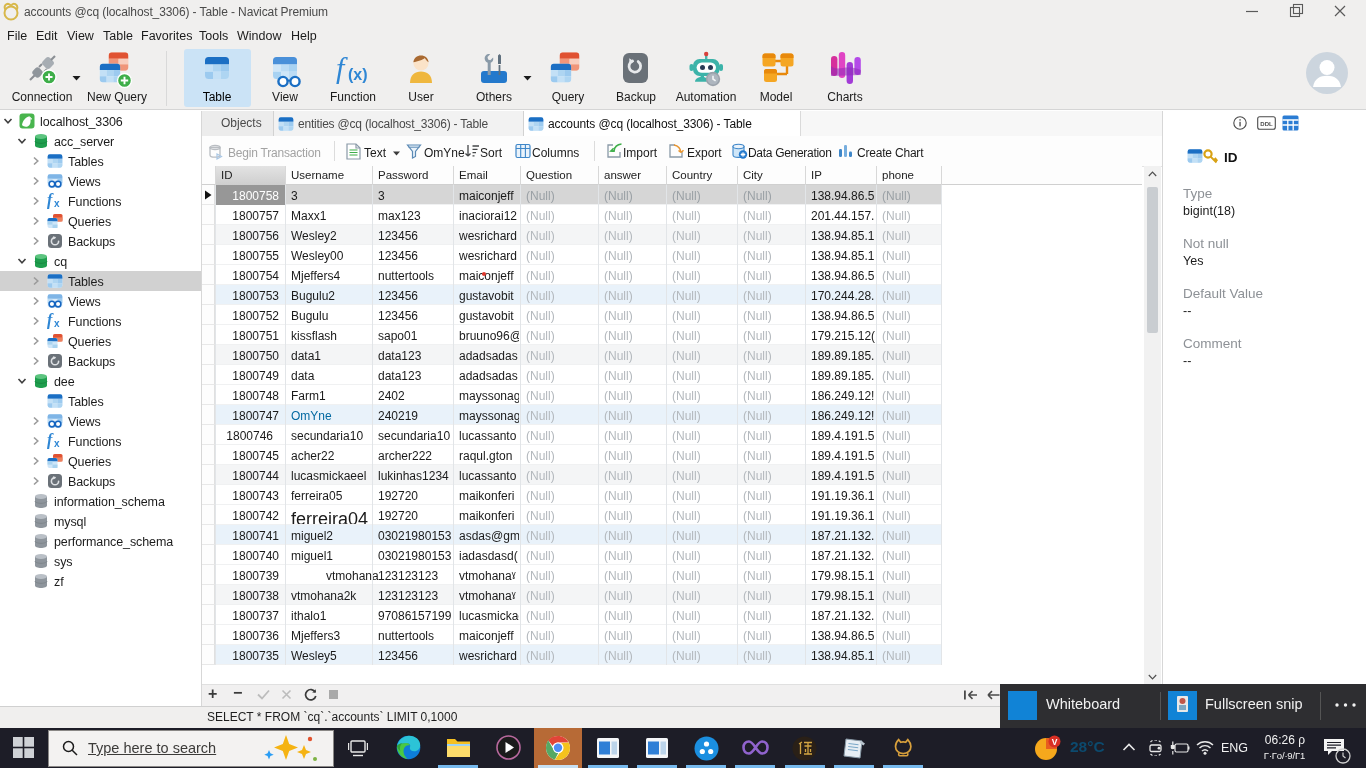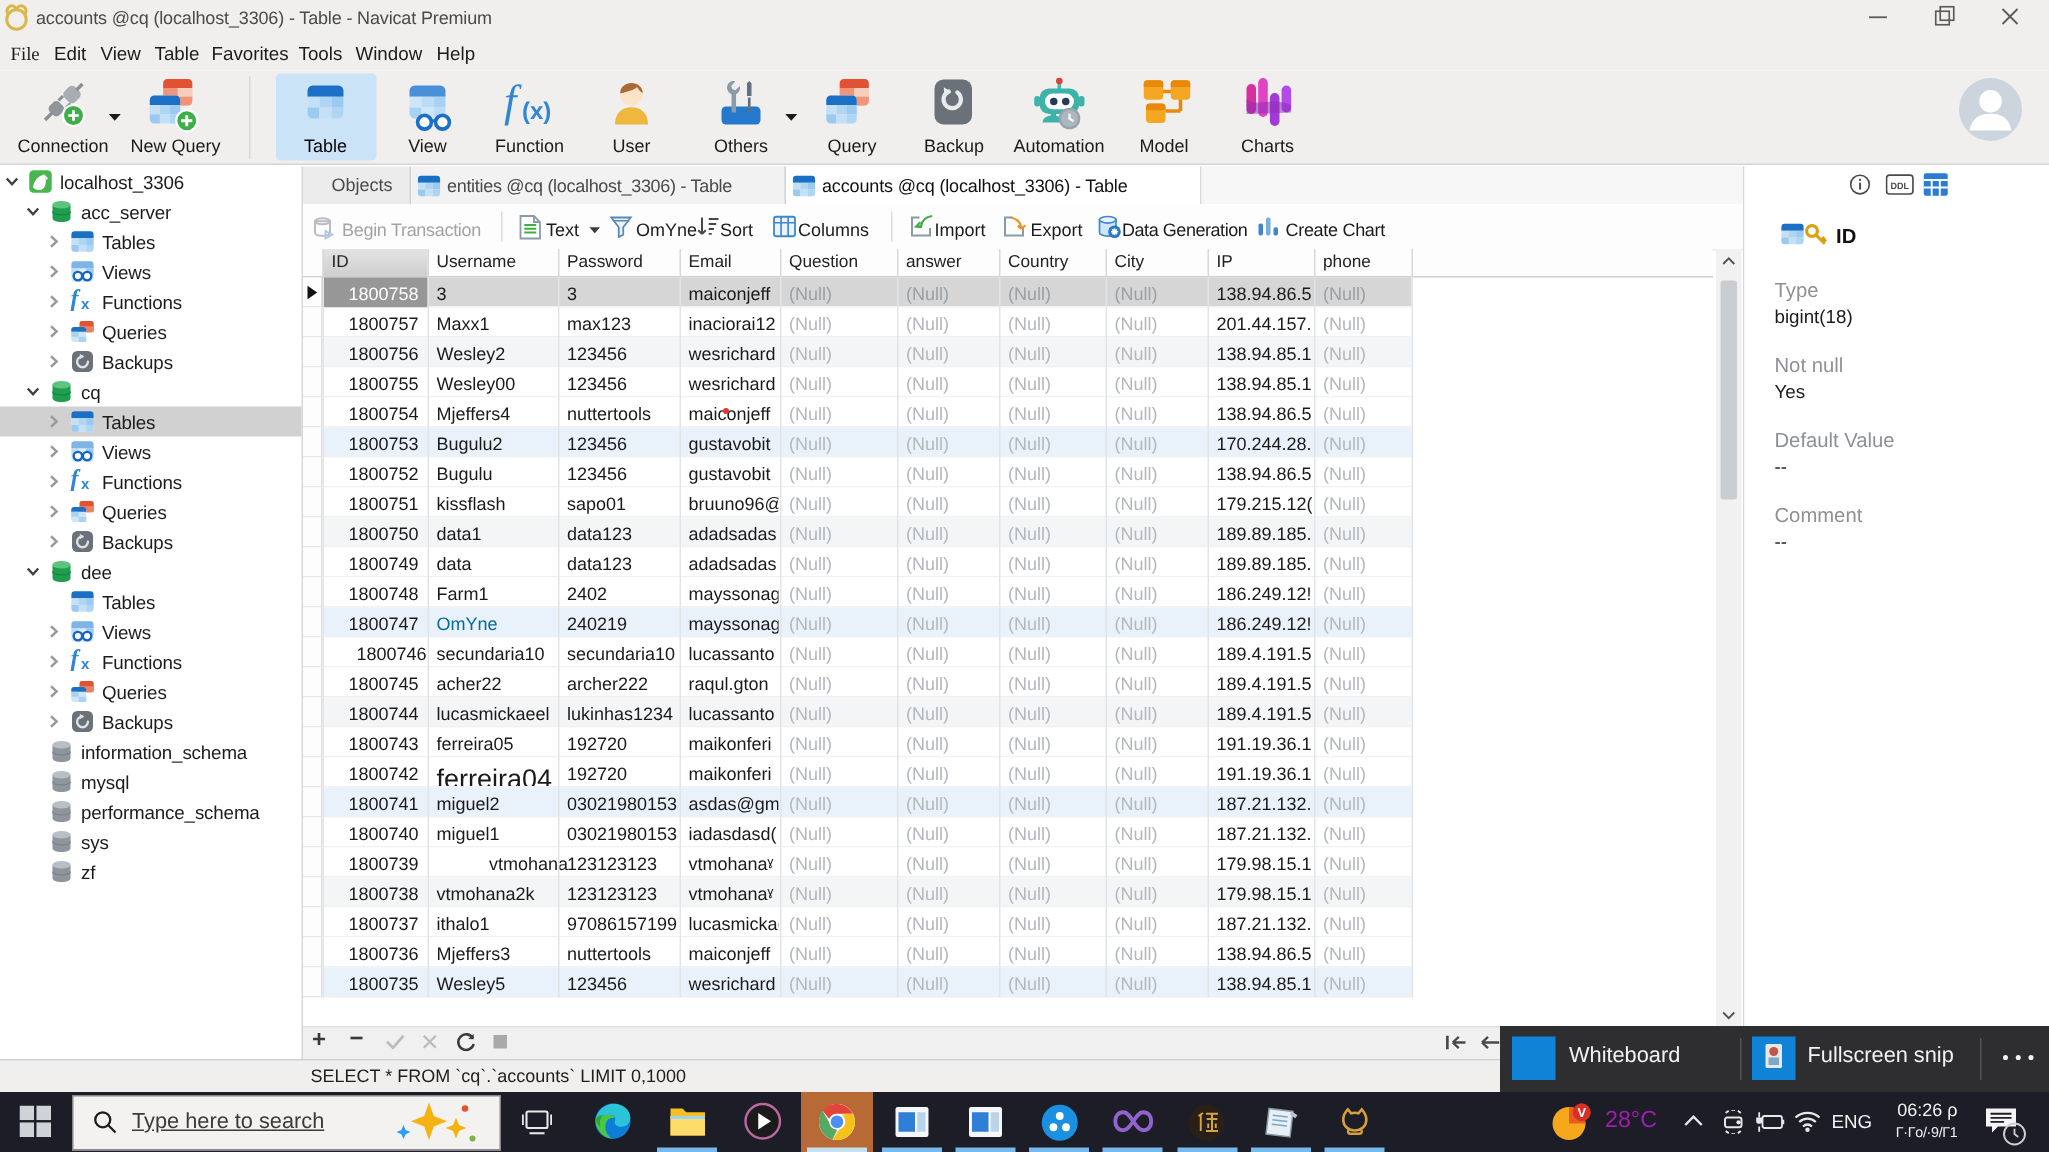--- a/index.html
+++ b/index.html
@@ -17,21 +17,21 @@
 </g>
 </svg>
 <div class="abs txt" style="left:24px;top:5px;width:700px;height:16px;font-size:12px;letter-spacing:-0.1px;color:#4a4a4a;">accounts @cq (localhost_3306) - Table - Navicat Premium</div>
 <svg class="abs" style="left:1238px;top:0" width="120" height="24" viewBox="0 0 120 24">
 <line x1="8" y1="11.5" x2="20" y2="11.5" stroke="#5a5a5a" stroke-width="1.2"></line>
 <rect x="52.5" y="7.5" width="9" height="9" fill="none" stroke="#5a5a5a" stroke-width="1.1"></rect>
 <rect x="55.5" y="4.5" width="9" height="9" fill="none" stroke="#5a5a5a" stroke-width="1.1"></rect>
 <path d="M97 6 L107 16 M107 6 L97 16" stroke="#5a5a5a" stroke-width="1.2"></path>
 </svg>
 <div class="abs" style="left:0;top:24px;width:1366px;height:23px;background:#f0efee;"></div>
-<div class="abs txt" style="left:7px;top:29px;height:16px;font-size:12.5px;color:#1b1b1b;font-family:Liberation Serif, serif;">File</div>
+<div class="abs txt" style="left:7px;top:29px;height:16px;font-size:12.5px;color:#1b1b1b;">File</div>
 <div class="abs txt" style="left:36px;top:29px;height:16px;font-size:12.5px;color:#1b1b1b;">Edit</div>
 <div class="abs txt" style="left:67px;top:29px;height:16px;font-size:12.5px;color:#1b1b1b;">View</div>
 <div class="abs txt" style="left:103px;top:29px;height:16px;font-size:12.5px;color:#1b1b1b;">Table</div>
 <div class="abs txt" style="left:141px;top:29px;height:16px;font-size:12.5px;color:#1b1b1b;">Favorites</div>
 <div class="abs txt" style="left:199px;top:29px;height:16px;font-size:12.5px;color:#1b1b1b;">Tools</div>
 <div class="abs txt" style="left:237px;top:29px;height:16px;font-size:12.5px;color:#1b1b1b;">Window</div>
 <div class="abs txt" style="left:291px;top:29px;height:16px;font-size:12.5px;color:#1b1b1b;text-align:right;">Help</div>
 <div class="abs" style="left:0;top:47px;width:1366px;height:63px;background:#f0efee;border-bottom:1px solid #d5d5d5;"></div>
 <div class="abs" style="left:166px;top:51px;width:1px;height:55px;background:#d9d9d9;"></div>
 <div class="abs" style="left:184px;top:49px;width:67px;height:58px;background:#cbe3f6;border-radius:3px;"></div>
@@ -662,21 +662,21 @@
 <div class="abs txt" style="left:378px;top:409px;width:74px;height:15px;overflow:hidden;font-size:12px;color:#1a1a1a;">240219</div>
 <div class="abs txt" style="left:459px;top:409px;width:60px;height:15px;overflow:hidden;font-size:12px;color:#1a1a1a;">mayssonaɡ</div>
 <div class="abs txt" style="left:526px;top:409px;width:71px;height:15px;overflow:hidden;font-size:12px;color:#b3b8bd;">(Null)</div>
 <div class="abs txt" style="left:604px;top:409px;width:61px;height:15px;overflow:hidden;font-size:12px;color:#b3b8bd;">(Null)</div>
 <div class="abs txt" style="left:672px;top:409px;width:64px;height:15px;overflow:hidden;font-size:12px;color:#b3b8bd;">(Null)</div>
 <div class="abs txt" style="left:743px;top:409px;width:61px;height:15px;overflow:hidden;font-size:12px;color:#b3b8bd;">(Null)</div>
 <div class="abs txt" style="left:811px;top:409px;width:64px;height:15px;overflow:hidden;font-size:12px;color:#1a1a1a;">186.249.12ǃ</div>
 <div class="abs txt" style="left:882px;top:409px;width:58px;height:15px;overflow:hidden;font-size:12px;color:#b3b8bd;">(Null)</div>
 <div class="abs" style="left:215px;top:425px;width:726px;height:20px;background:#ffffff;border-bottom:1px solid #f0f1f2;"></div>
 <div class="abs" style="left:202px;top:425px;width:13px;height:20px;background:#fdfdfd;border-bottom:1px solid #e8e8e8;border-right:1px solid #e0e0e0;"></div>
-<div class="abs txt" style="left:229px;top:429px;width:64px;height:15px;overflow:hidden;text-align:center;font-size:12px;color:#1a1a1a;">1800746</div>
+<div class="abs txt" style="left:209px;top:429px;width:64px;height:15px;overflow:hidden;text-align:right;font-size:12px;color:#1a1a1a;">1800746</div>
 <div class="abs txt" style="left:291px;top:429px;width:80px;height:15px;overflow:hidden;font-size:12px;color:#1a1a1a;">secundaria10</div>
 <div class="abs txt" style="left:378px;top:429px;width:74px;height:15px;overflow:hidden;font-size:12px;color:#1a1a1a;">secundaria10</div>
 <div class="abs txt" style="left:459px;top:429px;width:60px;height:15px;overflow:hidden;font-size:12px;color:#1a1a1a;">lucassanto</div>
 <div class="abs txt" style="left:526px;top:429px;width:71px;height:15px;overflow:hidden;font-size:12px;color:#b3b8bd;">(Null)</div>
 <div class="abs txt" style="left:604px;top:429px;width:61px;height:15px;overflow:hidden;font-size:12px;color:#b3b8bd;">(Null)</div>
 <div class="abs txt" style="left:672px;top:429px;width:64px;height:15px;overflow:hidden;font-size:12px;color:#b3b8bd;">(Null)</div>
 <div class="abs txt" style="left:743px;top:429px;width:61px;height:15px;overflow:hidden;font-size:12px;color:#b3b8bd;">(Null)</div>
 <div class="abs txt" style="left:811px;top:429px;width:64px;height:15px;overflow:hidden;font-size:12px;color:#1a1a1a;">189.4.191.5</div>
 <div class="abs txt" style="left:882px;top:429px;width:58px;height:15px;overflow:hidden;font-size:12px;color:#b3b8bd;">(Null)</div>
 <div class="abs" style="left:215px;top:445px;width:726px;height:20px;background:#ffffff;border-bottom:1px solid #f0f1f2;"></div>
@@ -1001,21 +1001,21 @@
 <path d="M4.5 10.5 C4.5 7 6.7 4.5 7.6 3.6 L9.7 6.2 C10.5 5.9 11.5 5.8 12.2 5.8 C13 5.8 13.9 5.9 14.7 6.2 L16.8 3.6 C17.9 4.8 19.9 7 19.9 10.5 C19.9 14.8 16.4 17.6 12.2 17.6 C8 17.6 4.5 14.8 4.5 10.5 Z" fill="none" stroke="#d8a03c" stroke-width="1.7"></path>
 <path d="M8 17.2 C7.3 18.5 7.7 19.8 9 19.8 L15.5 19.8 C16.8 19.8 17.2 18.5 16.5 17.2" fill="none" stroke="#d8a03c" stroke-width="1.6"></path>
 </svg>
 <div class="abs" style="left:883px;top:765px;width:40px;height:3px;background:#76b9ed;"></div>
 <svg class="abs" style="left:1033px;top:734px" width="30" height="29" viewBox="0 0 30 29">
 <circle cx="13" cy="15" r="11" fill="#f5a81c"></circle>
 <path d="M13 4 A11 11 0 0 1 24 15 L13 15 Z" fill="#e85d1f"></path>
 <circle cx="21.5" cy="7.5" r="6" fill="#d93025"></circle>
 <text x="21.5" y="10.6" font-size="8.5" font-family="Liberation Sans" fill="#fff" text-anchor="middle" font-weight="bold">V</text>
 </svg>
-<div class="abs txt" style="left:1070px;top:738px;width:50px;font-size:15.5px;color:#a21caf;">28°C</div>
+<div class="abs txt" style="left:1070px;top:738px;width:50px;font-size:15.5px;color:#0c4a6e;font-weight:bold;">28°C</div>
 <svg class="abs" style="left:1122px;top:742px" width="14" height="10" viewBox="0 0 14 10">
     <path d="M1.5 8 L7 2.5 L12.5 8" stroke="#e8e8e8" stroke-width="1.6" fill="none"></path>
   </svg>
 <svg class="abs" style="left:1147px;top:740px" width="17" height="16" viewBox="0 0 17 16">
 <path d="M3.5 2 A7 7 0 0 1 13.5 2 M3.5 14 A7 7 0 0 0 13.5 14" stroke="#e8e8e8" stroke-width="1.2" fill="none" stroke-dasharray="2.5 1.8"></path>
 <rect x="3" y="5" width="11" height="6.5" rx="1.5" fill="none" stroke="#e8e8e8" stroke-width="1.3"></rect>
 <circle cx="12" cy="8.2" r="1.4" fill="#e8e8e8"></circle>
 </svg>
 <svg class="abs" style="left:1170px;top:741px" width="20" height="14" viewBox="0 0 20 14">
 <rect x="5" y="3" width="13" height="8" rx="1.5" fill="none" stroke="#e8e8e8" stroke-width="1.2"></rect>

